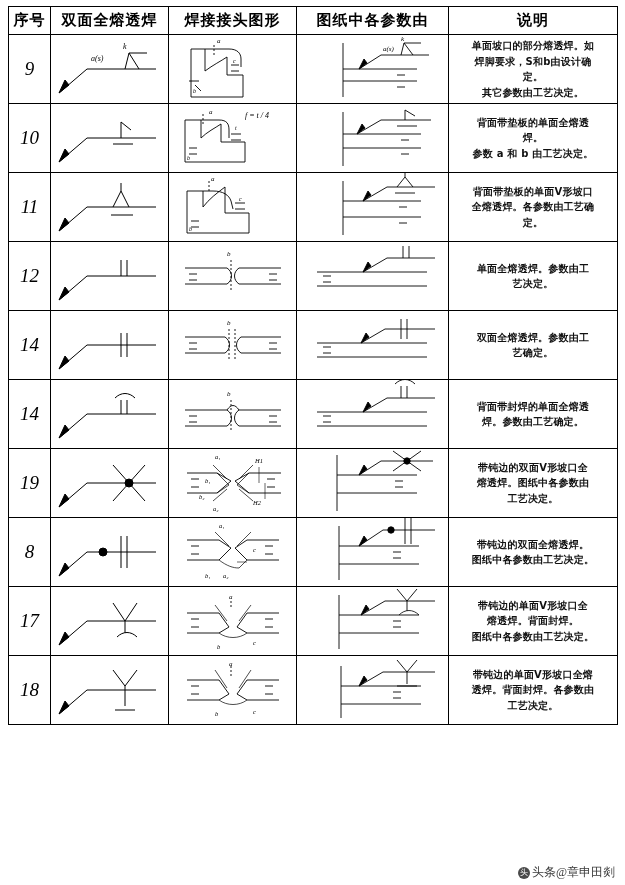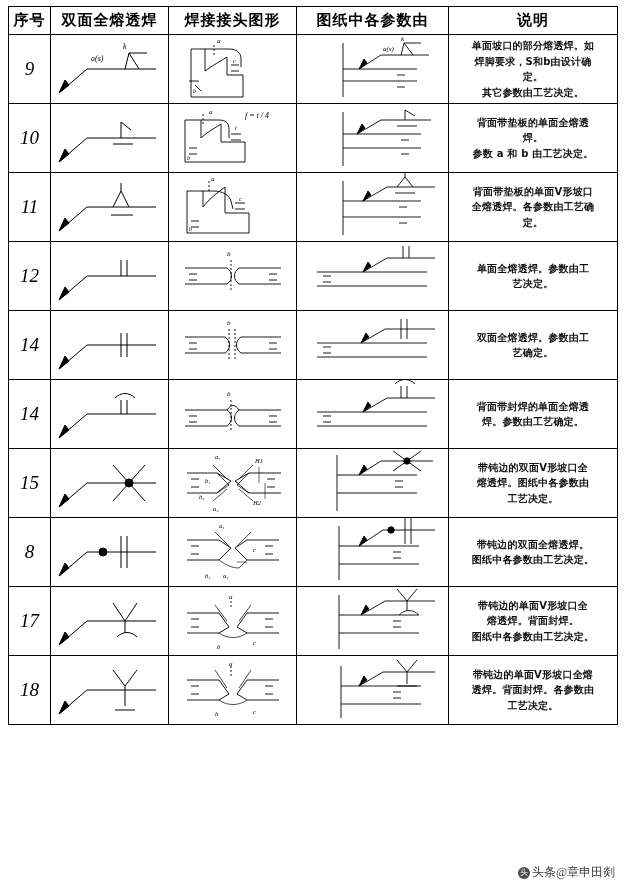--- a/index.html
+++ b/index.html
@@ -416,21 +416,21 @@
             </svg>
           </div>
         </td>
         <td class="desc">
           <span class="desc-txt">背面带封焊的单面全熔透
 焊。参数由工艺确定。</span>
         </td>
       </tr>
 
       <tr>
-        <td class="idx">15</td>
+        <td class="idx">19</td>
         <td class="cell">
           <div class="cellbox">
             <svg viewBox="0 0 118 68" width="118" height="68">
               <g stroke="#000" stroke-width="1" fill="none">
                 <path d="M8,58 L36,34 L105,34"></path>
                 <path d="M8,58 L18,50 L14,45 Z" fill="#000"></path>
                 <path d="M62,16 L78,34 M78,34 L62,52 M78,34 L94,16 M78,34 L94,52"></path>
                 <circle cx="78" cy="34" r="4" fill="#000"></circle>
               </g>
             </svg>

